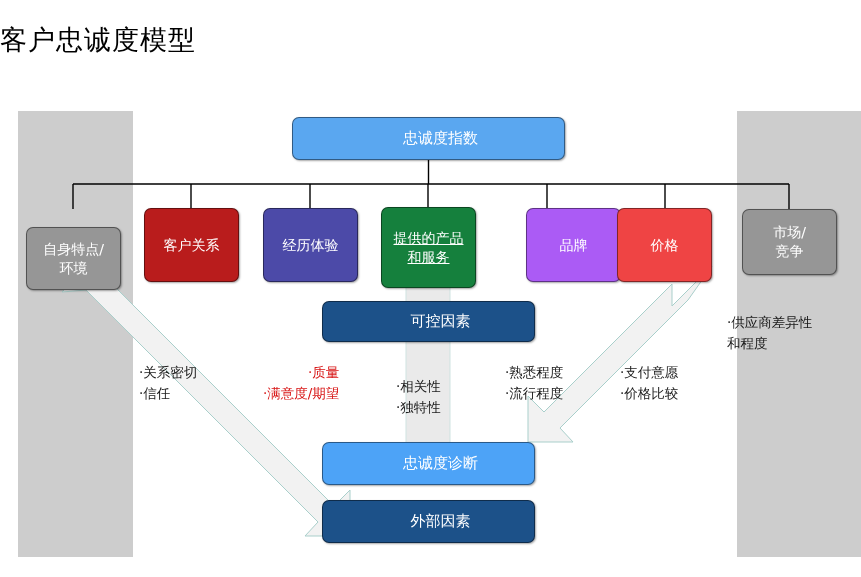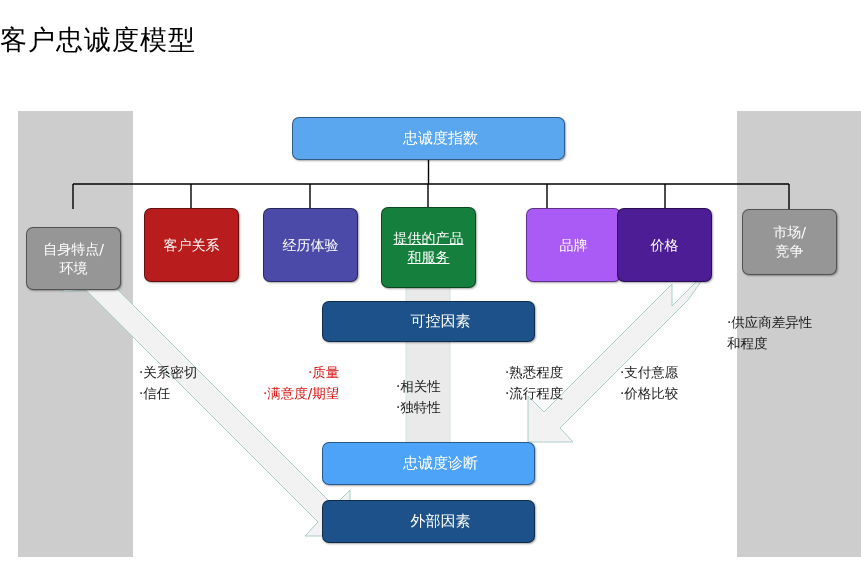--- a/index.html
+++ b/index.html
@@ -139,21 +139,21 @@
 
   <div class="box" style="left:381px; top:207px; width:95px;  height:81px; background:#15803d;text-decoration:underline;">
     <span>提供的产品
 和服务</span>
   </div>
 
   <div class="box" style="left:499px; top:208px; width:95px;  height:74px; background:#ab5bf5;margin-left:27px;">
     <span>品牌</span>
   </div>
 
-  <div class="box" style="left:617px; top:208px; width:95px;  height:74px; background:#4c1d95;">
+  <div class="box" style="left:617px; top:208px; width:95px;  height:74px; background:#ef4444;">
     <span>价格</span>
   </div>
 
   <div class="box" style="left:742px; top:209px; width:95px;  height:66px; background:#969696;">
     <span>市场/
 竞争</span>
   </div>
 
   <div class="box banner" style="left:322px; top:301px; width:213px; height:41px; background:#1c5189;">
     <span>可控因素</span>

